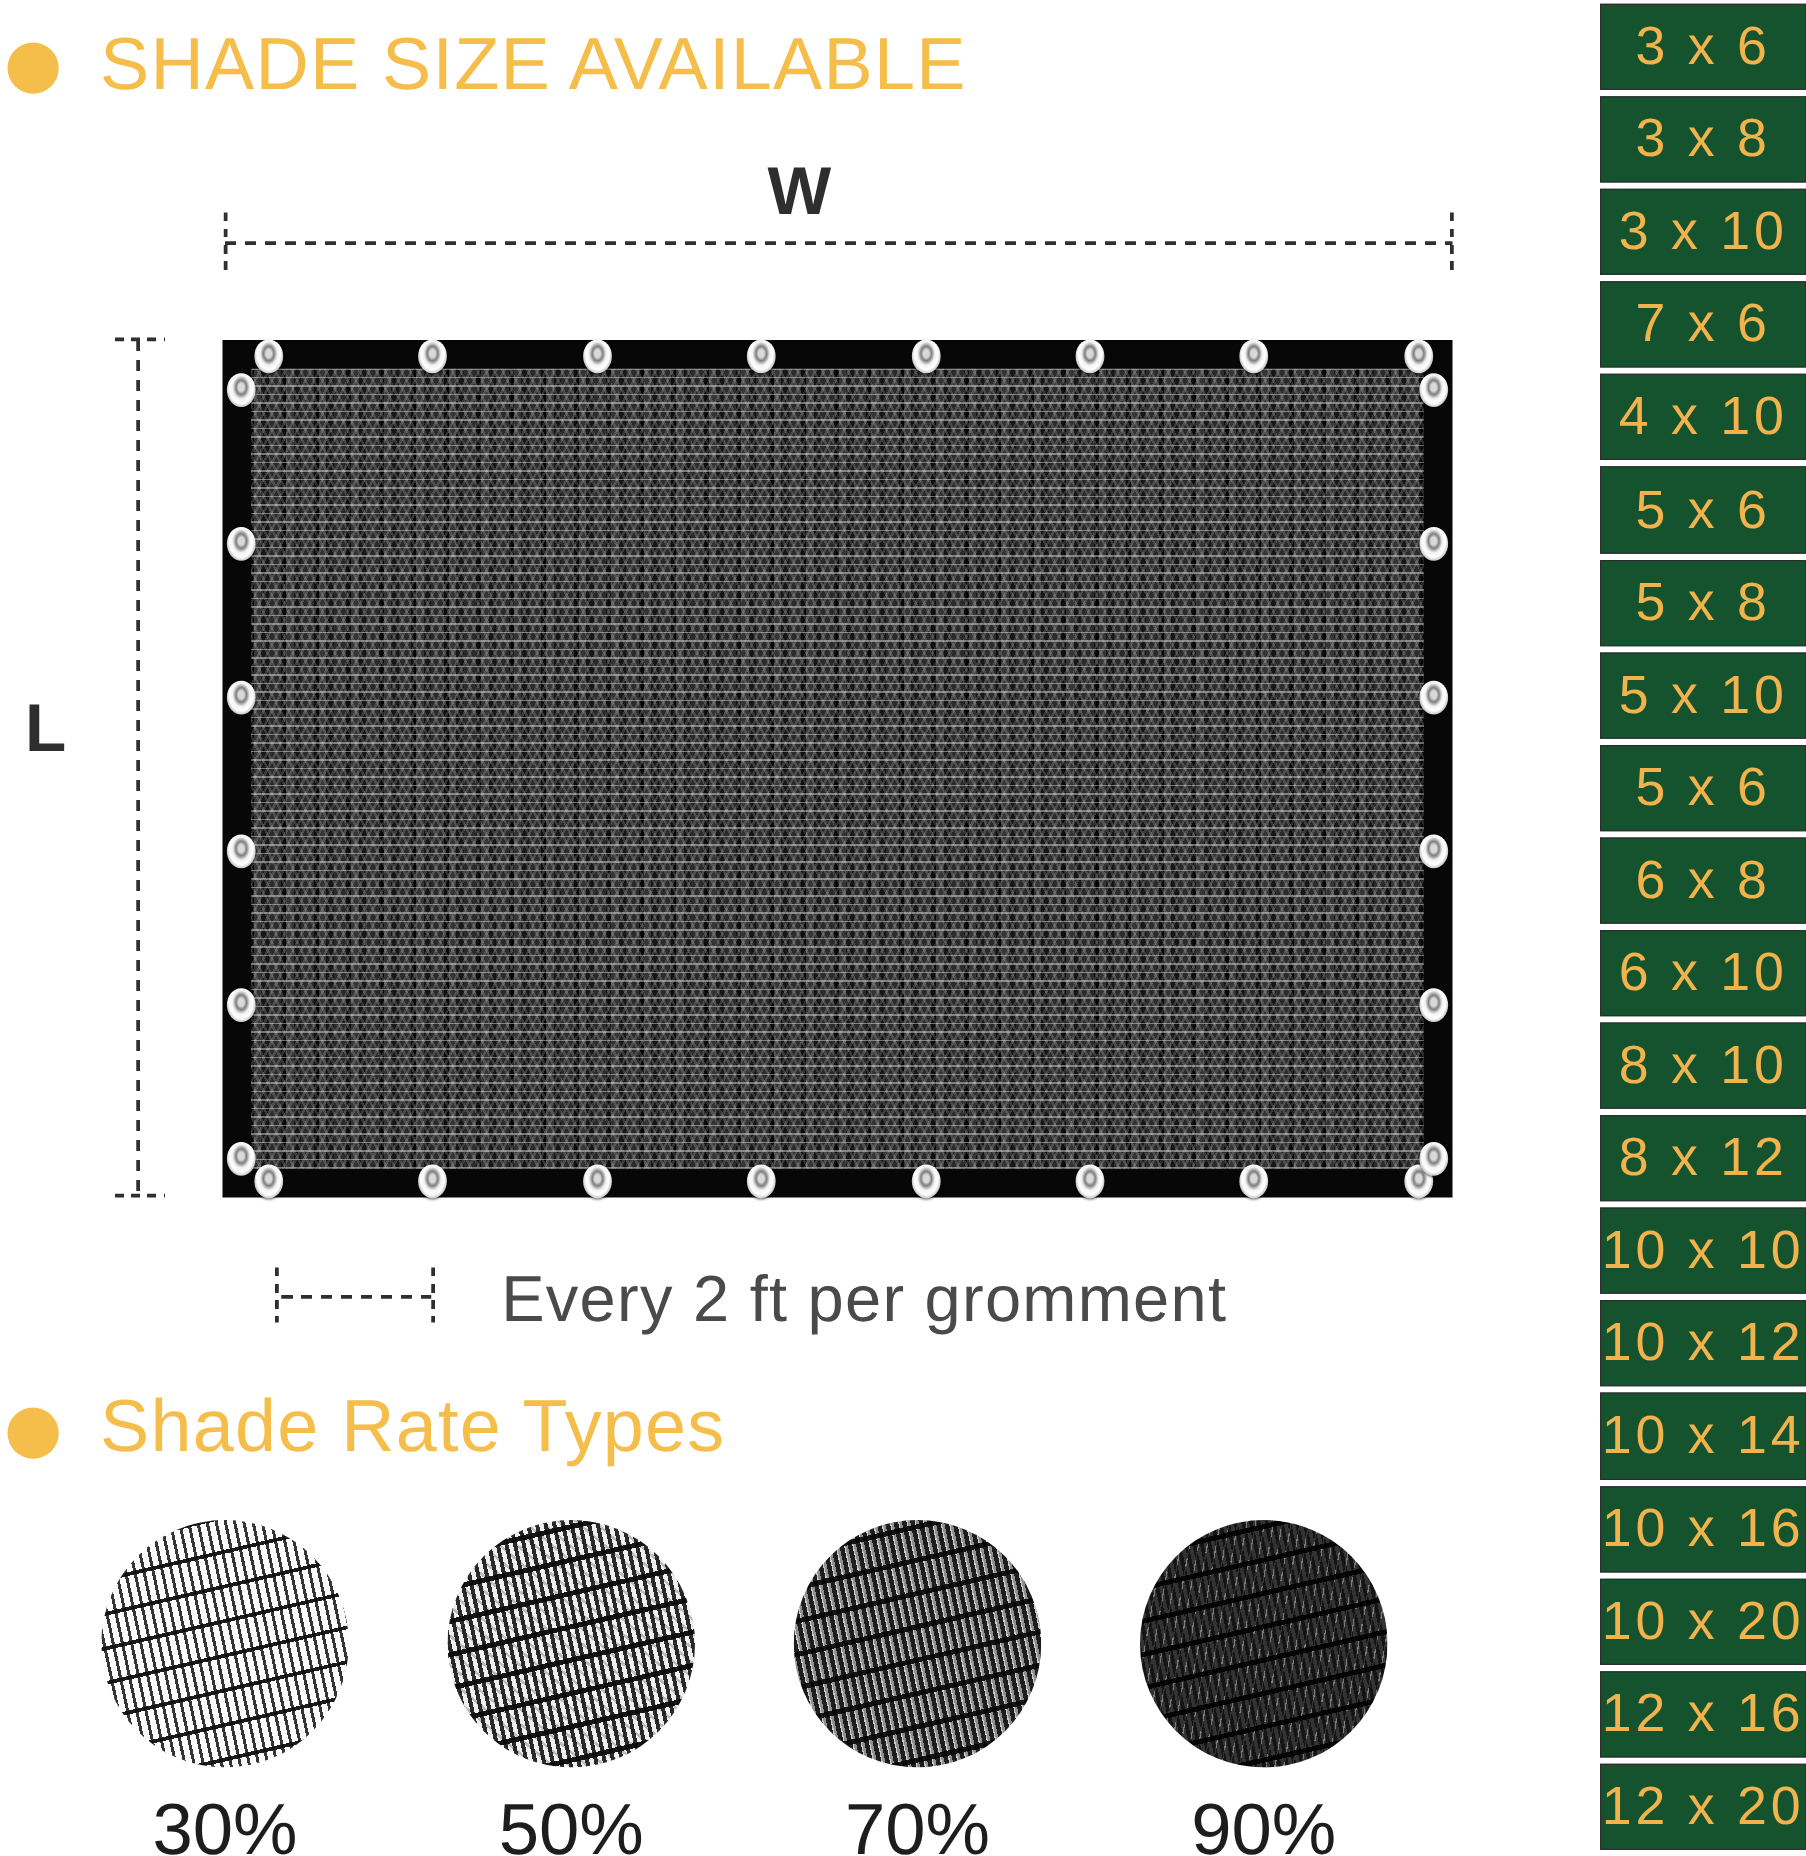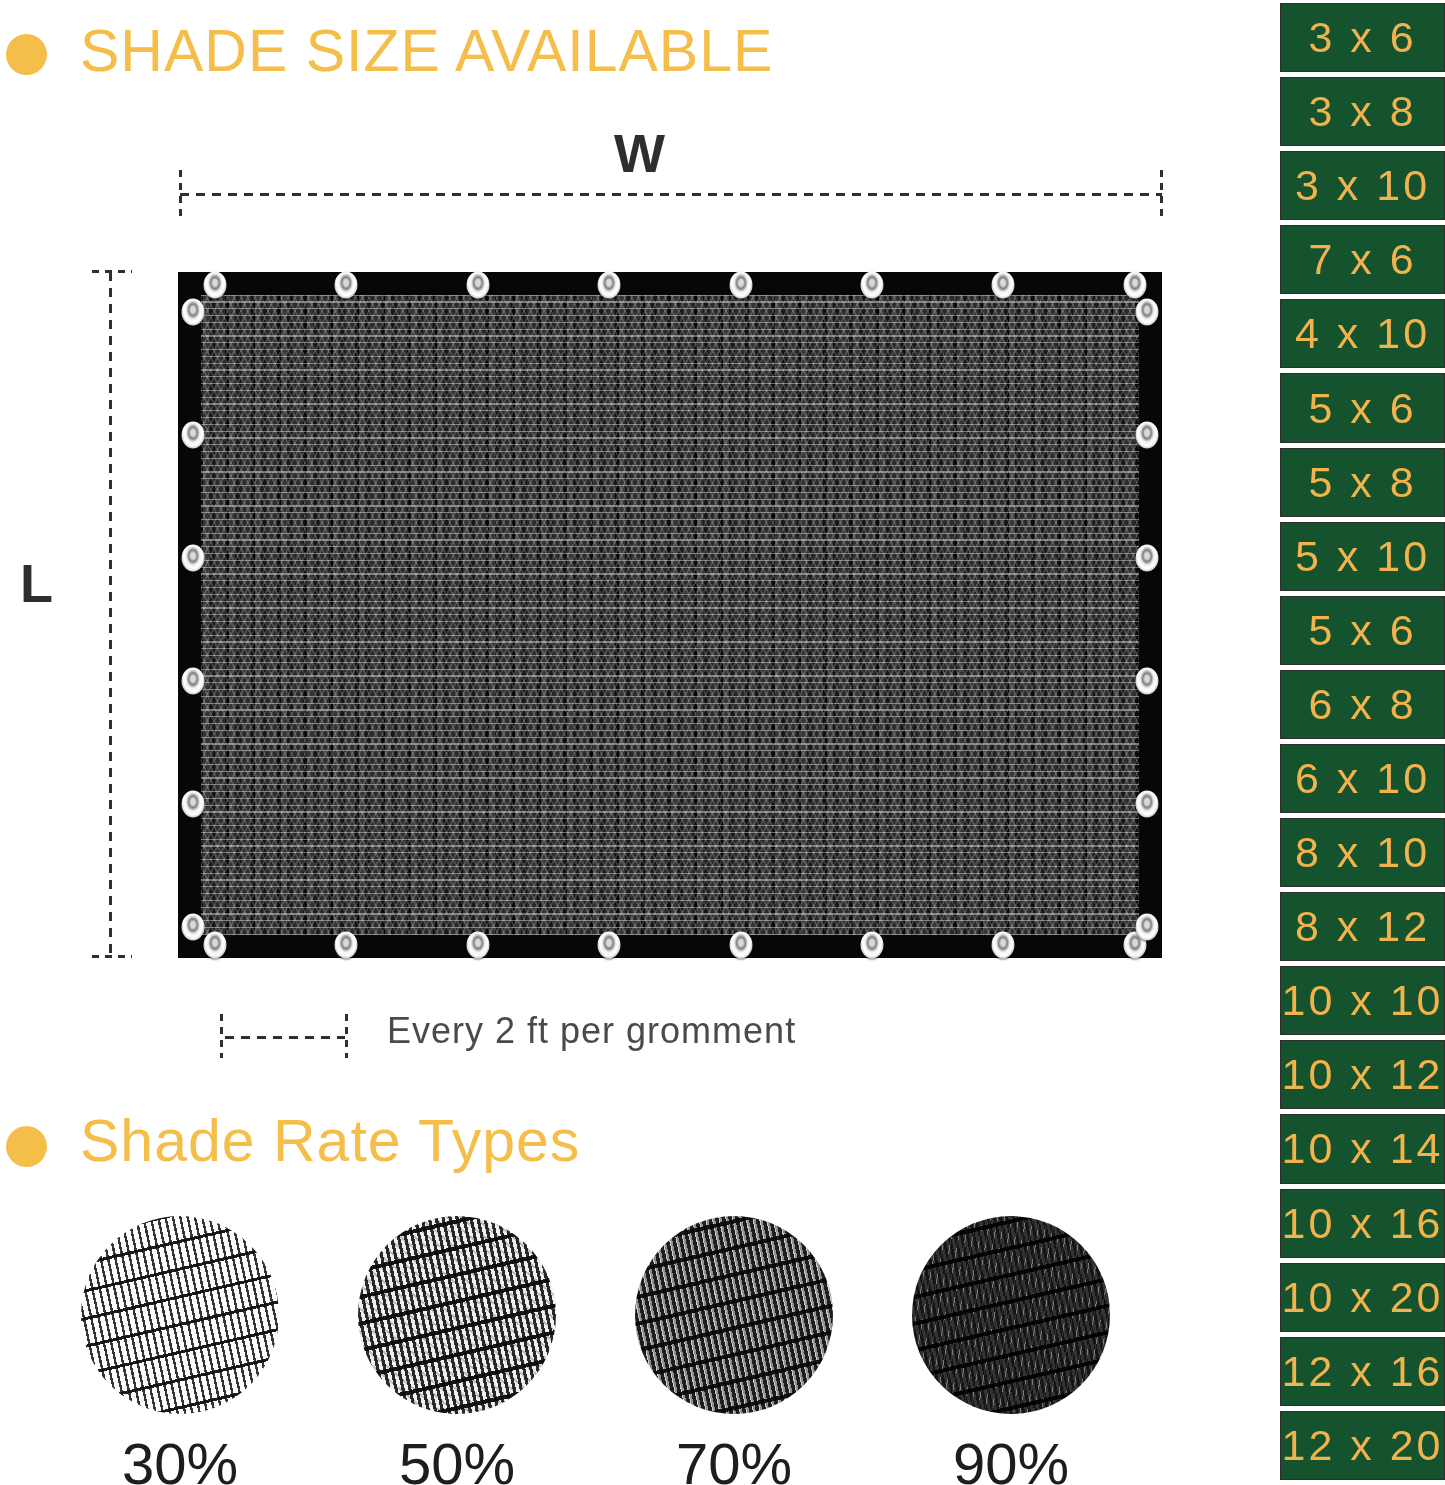--- a/index.html
+++ b/index.html
@@ -69,22 +69,22 @@
     background:radial-gradient(ellipse at 50% 42%, #d9d9d9 14%, #7e7e7e 26%, #f2f2f2 42%,
                #ffffff 58%, #c4c4c4 72%, #868686 88%, #5f5f5f 100%);
     box-shadow:0 1px 2px rgba(0,0,0,.6);
   }
 
   
   .note-line{left:225px;top:1036px;width:120px;}
   .note-tick-left{left:220px;top:1014px;height:44px;}
   .note-tick-right{left:345px;top:1014px;height:44px;}
   .grommet-note{
-    position:absolute;left:387px;top:1010px;
-    font-size:36px;color:#4a4a4a;letter-spacing:1px;white-space:nowrap;
+    position:absolute;left:401px;top:1010px;
+    font-size:52px;color:#4a4a4a;letter-spacing:1px;white-space:nowrap;
   }
 
   
   .rate-circle{
     position:absolute;top:1216px;width:198px;height:198px;border-radius:50%;
   }
   .rate-label{
     position:absolute;top:1430px;width:198px;text-align:center;
     font-size:58px;color:#1d1d1d;font-weight:500;
   }

